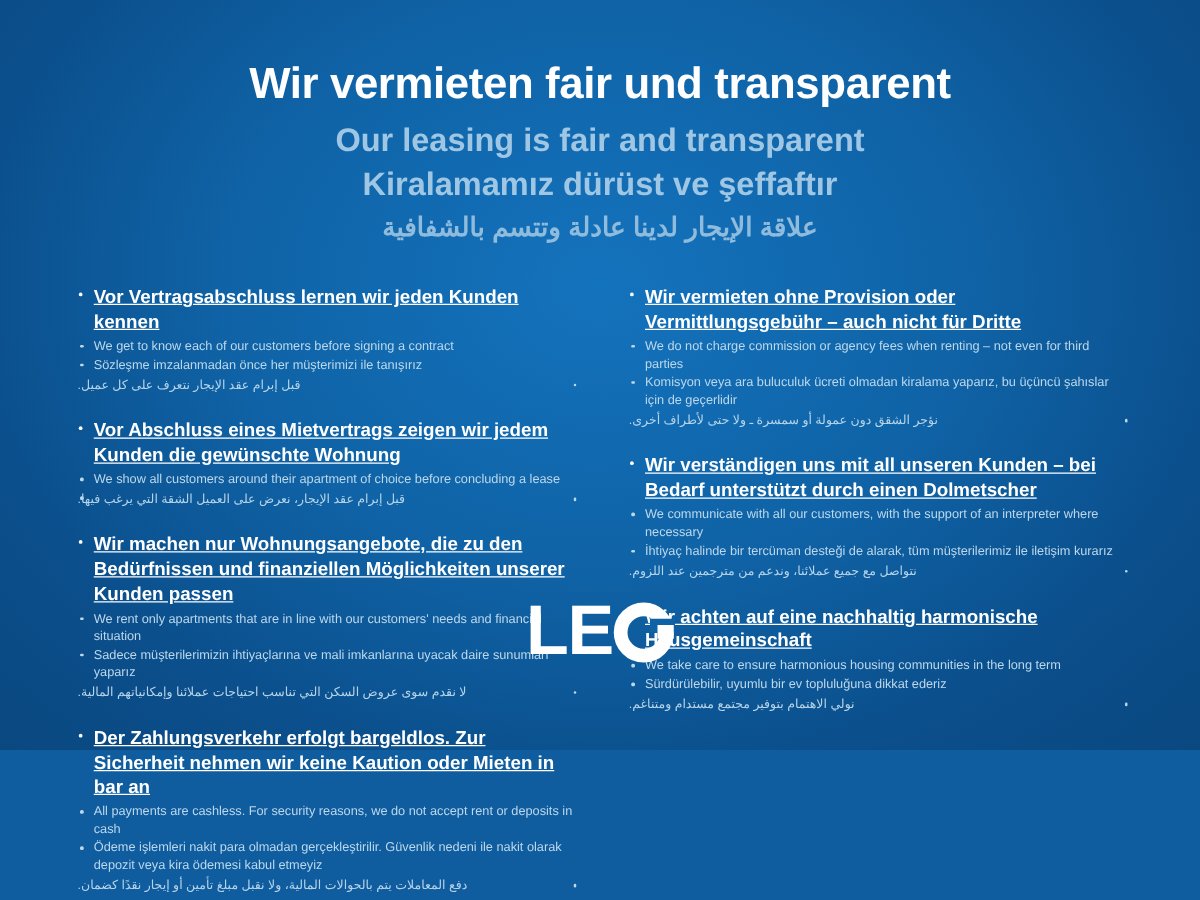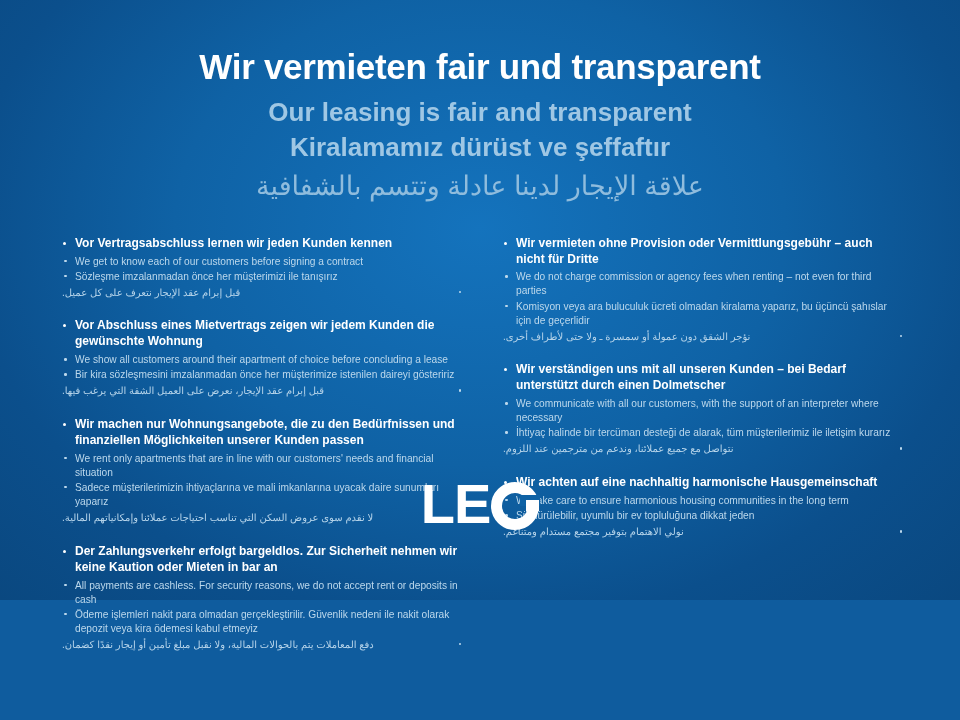--- a/index.html
+++ b/index.html
@@ -34,22 +34,22 @@
     line-height: 1.1;
   }
   .h-en, .h-tr {
     font-size: 26px;
     font-weight: bold;
     color: #9fc7e4;
     margin: 0 0 4px 0;
     line-height: 1.22;
   }
   .h-ar {
-    font-size: 27px;
-    font-weight: normal;
+    font-size: 21px;
+    font-weight: bold;
     color: #8fbcdd;
     margin: 6px 0 0 0;
     direction: rtl;
     line-height: 1.25;
   }
   .columns {
     display: flex;
     margin-top: 32px;
     padding: 0 56px 0 62px;
     box-sizing: border-box;
@@ -58,25 +58,26 @@
   .col {
     width: 50%;
     box-sizing: border-box;
   }
   .block {
     margin-bottom: 19px;
   }
   .b-title {
     position: relative;
     padding-left: 13px;
-    font-size: 12px;
+    font-size: 15px;
     font-weight: bold;
     color: #ffffff;
     line-height: 1.32;
     margin-bottom: 3px;
+    text-decoration: underline;
   }
   .b-title .dot {
     position: absolute;
     left: 1px;
     top: 6px;
     width: 3px;
     height: 3px;
     border-radius: 50%;
     background: #ffffff;
   }
@@ -180,21 +181,21 @@
       <div class="block">
         <div class="b-title"><span class="dot"></span><span>Vor Vertragsabschluss lernen wir jeden Kunden kennen</span></div>
         <div class="b-line"><span class="dot"></span><span>We get to know each of our customers before signing a contract</span></div>
         <div class="b-line"><span class="dot"></span><span>Sözleşme imzalanmadan önce her müşterimizi ile tanışırız</span></div>
         <div class="b-line ar"><span class="dot"></span><span>قبل إبرام عقد الإيجار نتعرف على كل عميل.</span></div>
       </div>
 
       <div class="block">
         <div class="b-title"><span class="dot"></span><span>Vor Abschluss eines Mietvertrags zeigen wir jedem Kunden die gewünschte Wohnung</span></div>
         <div class="b-line"><span class="dot"></span><span>We show all customers around their apartment of choice before concluding a lease</span></div>
-        <div class="b-line"><span class="dot"></span><span>Bir kira sözleşmesini imzalanmadan önce her müşterimize istenilen daireyi gösteririz</span></div>
+        <div class="b-line"><span class="dot"></span></div>
         <div class="b-line ar"><span class="dot"></span><span>قبل إبرام عقد الإيجار، نعرض على العميل الشقة التي يرغب فيها.</span></div>
       </div>
 
       <div class="block">
         <div class="b-title"><span class="dot"></span><span>Wir machen nur Wohnungsangebote, die zu den Bedürfnissen und finanziellen Möglichkeiten unserer Kunden passen</span></div>
         <div class="b-line"><span class="dot"></span><span>We rent only apartments that are in line with our customers' needs and financial situation</span></div>
         <div class="b-line"><span class="dot"></span><span>Sadece müşterilerimizin ihtiyaçlarına ve mali imkanlarına uyacak daire sunumları yaparız</span></div>
         <div class="b-line ar"><span class="dot"></span><span>لا نقدم سوى عروض السكن التي تناسب احتياجات عملائنا وإمكانياتهم المالية.</span></div>
       </div>
 
@@ -219,21 +220,21 @@
       <div class="block">
         <div class="b-title"><span class="dot"></span><span>Wir verständigen uns mit all unseren Kunden – bei Bedarf unterstützt durch einen Dolmetscher</span></div>
         <div class="b-line"><span class="dot"></span><span>We communicate with all our customers, with the support of an interpreter where necessary</span></div>
         <div class="b-line"><span class="dot"></span><span>İhtiyaç halinde bir tercüman desteği de alarak, tüm müşterilerimiz ile iletişim kurarız</span></div>
         <div class="b-line ar"><span class="dot"></span><span>نتواصل مع جميع عملائنا، وندعم من مترجمين عند اللزوم.</span></div>
       </div>
 
       <div class="block">
         <div class="b-title"><span class="dot"></span><span>Wir achten auf eine nachhaltig harmonische Hausgemeinschaft</span></div>
         <div class="b-line"><span class="dot"></span><span>We take care to ensure harmonious housing communities in the long term</span></div>
-        <div class="b-line"><span class="dot"></span><span>Sürdürülebilir, uyumlu bir ev topluluğuna dikkat jeden</span></div>
+        <div class="b-line"><span class="dot"></span><span>Sürdürülebilir, uyumlu bir ev topluluğuna dikkat ederiz</span></div>
         <div class="b-line ar"><span class="dot"></span><span>نولي الاهتمام بتوفير مجتمع مستدام ومتناغم.</span></div>
       </div>
 
     </div>
 
   </div>
 
   <div class="logo-wrap">
     <div class="logo"><span>LE</span><span class="g-mark"><span class="ring"></span><span class="notch"></span><span class="bar"></span></span></div>
   </div>

